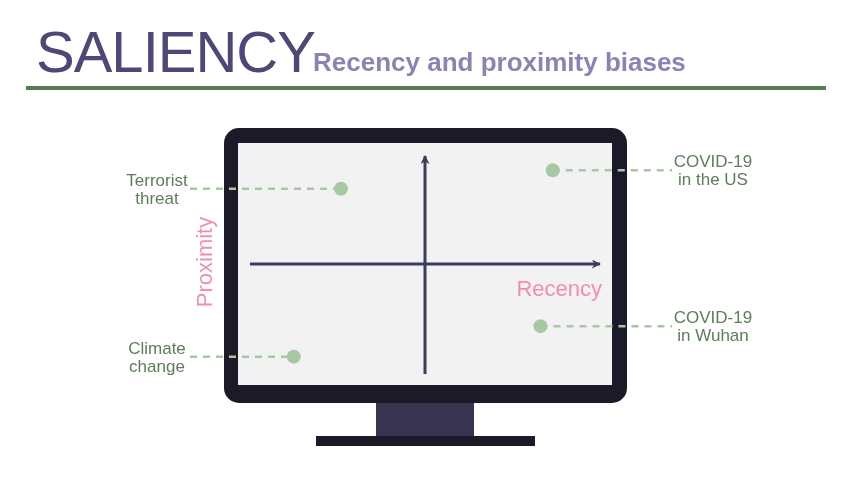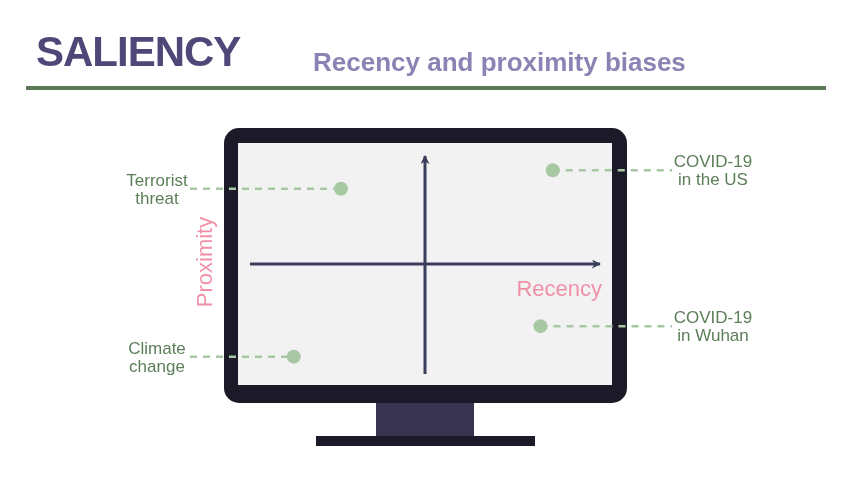--- a/index.html
+++ b/index.html
@@ -1,17 +1,17 @@
 <!DOCTYPE html>
 <html><head>
 <meta charset="utf-8">
 <style>
   html, body { margin: 0; padding: 0; background: #ffffff; }
   body { width: 851px; height: 501px; position: relative; overflow: hidden; font-family: "Liberation Sans", sans-serif; }
-  .title { position: absolute; left: 36px; top: 22px; font-size: 42px; font-weight: bold; color: #4e4878; letter-spacing: -1px; line-height: 60px; }
+  .title { position: absolute; left: 36px; top: 22px; font-size: 58px; font-weight: normal; color: #4e4878; letter-spacing: -1px; line-height: 60px; }
   .subtitle { position: absolute; left: 313px; top: 47px; font-size: 26px; color: #8a84b5; line-height: 30px; font-weight: bold; }
   .rule { position: absolute; left: 26px; top: 86px; width: 800px; height: 4px; background: #5a7a58; }
   svg.diagram { position: absolute; left: 0; top: 0; }
   .lbl { font-family: "Liberation Sans", sans-serif; font-size: 17px; fill: #5c7e58; }
   .axis-lbl { font-family: "Liberation Sans", sans-serif; font-size: 22px; fill: #f090a8; }
 </style>
 </head>
 <body>
 
 <div class="title">SALIENCY</div>

